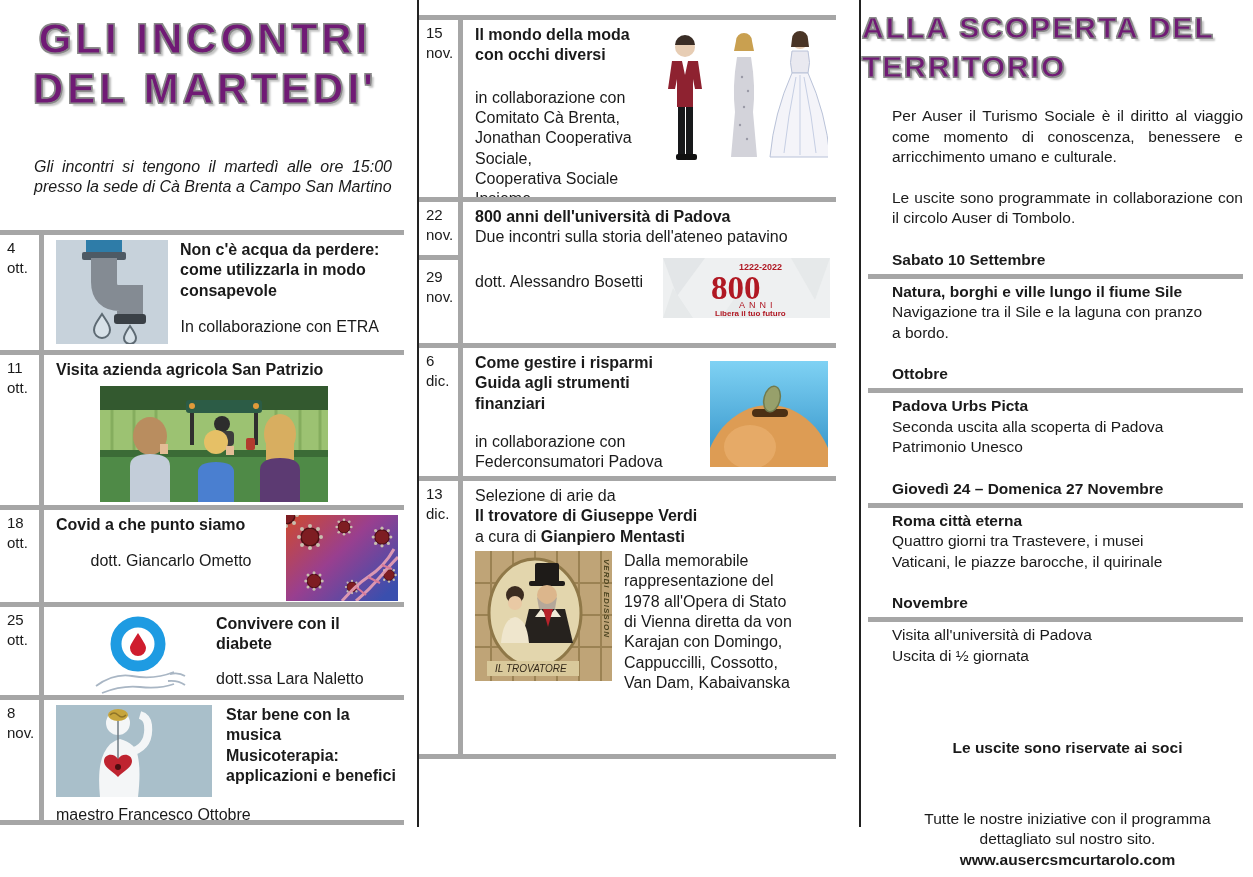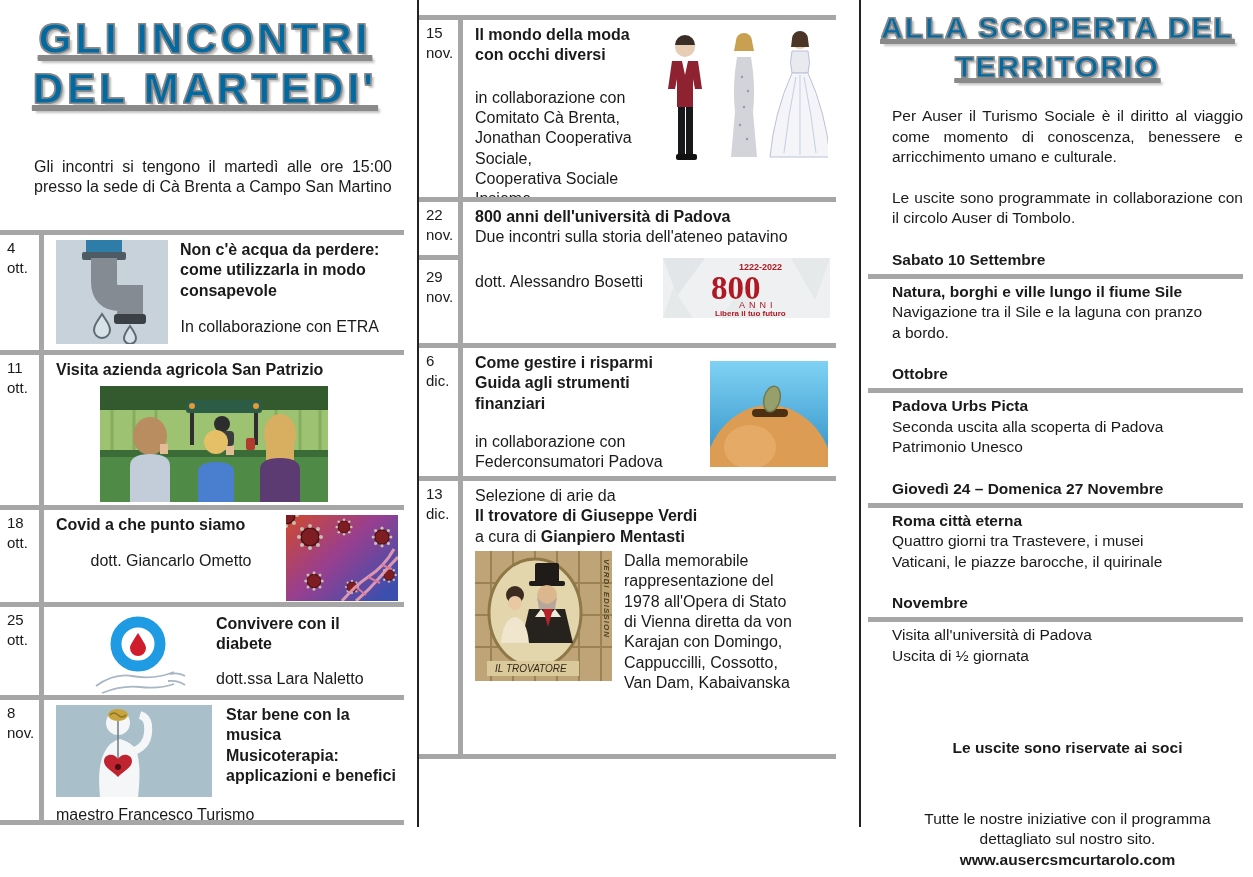--- a/index.html
+++ b/index.html
@@ -1,29 +1,28 @@
 <!DOCTYPE html>
 <html><head>
 <meta charset="utf-8">
 <style>
   :root { --g:#a6a6a6; --ink:#1a1a1a; }
   * { box-sizing:border-box; margin:0; padding:0; }
   body { background:#e9e9e9; font-family:"Liberation Sans",sans-serif; color:var(--ink); }
   .page { position:relative; width:1253px; height:877px; background:#fff; overflow:hidden; }
 
   
-  .outline-title { color:#0369a1; font-weight:700;
+  .outline-title { color:#701a75; font-weight:700;
     text-shadow:-1px -1px 0 #8a8a8a,1px -1px 0 #8a8a8a,-1px 1px 0 #8a8a8a,1px 1px 0 #8a8a8a,3px 3px 2px #c2c2c2;
-    text-decoration:underline;
     -webkit-text-stroke:1px #8a8a8a; }
   .lt { font-size:42px; letter-spacing:4px; line-height:1.18; text-align:center; padding-top:14px; }
-  .rt { font-size:30px; letter-spacing:2px; line-height:1.3; text-align:center; padding-top:8px; }
+  .rt { font-size:30px; letter-spacing:2px; line-height:1.3; padding-top:8px; }
 
   .panel-left { position:absolute; left:0; top:0; width:410px; height:877px; }
-  .intro { margin:44px 10px 0 34px; width:358px; font-size:16px; line-height:1.26; text-align:justify; }
+  .intro { margin:44px 10px 0 34px; width:358px; font-size:16px; line-height:1.26; text-align:justify;font-style:italic; }
 
   .fold { position:absolute; top:0; height:827px; width:2px; background:#222; }
   .f1 { left:417px; } .f2 { left:859px; }
 
   
   .etable { position:absolute; border-bottom:5px solid var(--g); }
   .tleft { left:0; top:230px; width:404px; }
   .tmid  { left:419px; top:15px; width:417px; }
   .erow { display:flex; border-top:5px solid var(--g); overflow:hidden; }
   .edate { flex:0 0 44px; border-right:5px solid var(--g); padding:3px 2px 0 7px; font-size:15px; line-height:1.35; }
@@ -222,21 +221,21 @@
               <path d="M54 10 q4 -4 8 0 q4 4 8 0" fill="none" stroke="#8f7428" stroke-width="1.5"></path>
               <line x1="62" y1="16" x2="62" y2="56" stroke="#6f7a82" stroke-width="1.5"></line>
               <path d="M62 54 c-4 -7 -14 -5 -14 2 c0 7 9 10 14 16 c5 -6 14 -9 14 -16 c0 -7 -10 -9 -14 -2 z" fill="#bf2430"></path>
               <circle cx="62" cy="62" r="3" fill="#4a0d10"></circle>
             </svg>
             <div class="b pre" style="margin-left:14px">Star bene con la
 musica
 Musicoterapia:
 applicazioni e benefici</div>
           </div>
-          <div class="mt8">maestro Francesco Turismo</div>
+          <div class="mt8">maestro Francesco Ottobre</div>
         </div>
       </div>
 
     </div>
   </div>
 
   <div class="fold f1"></div>
 
   <div class="etable tmid">
 

